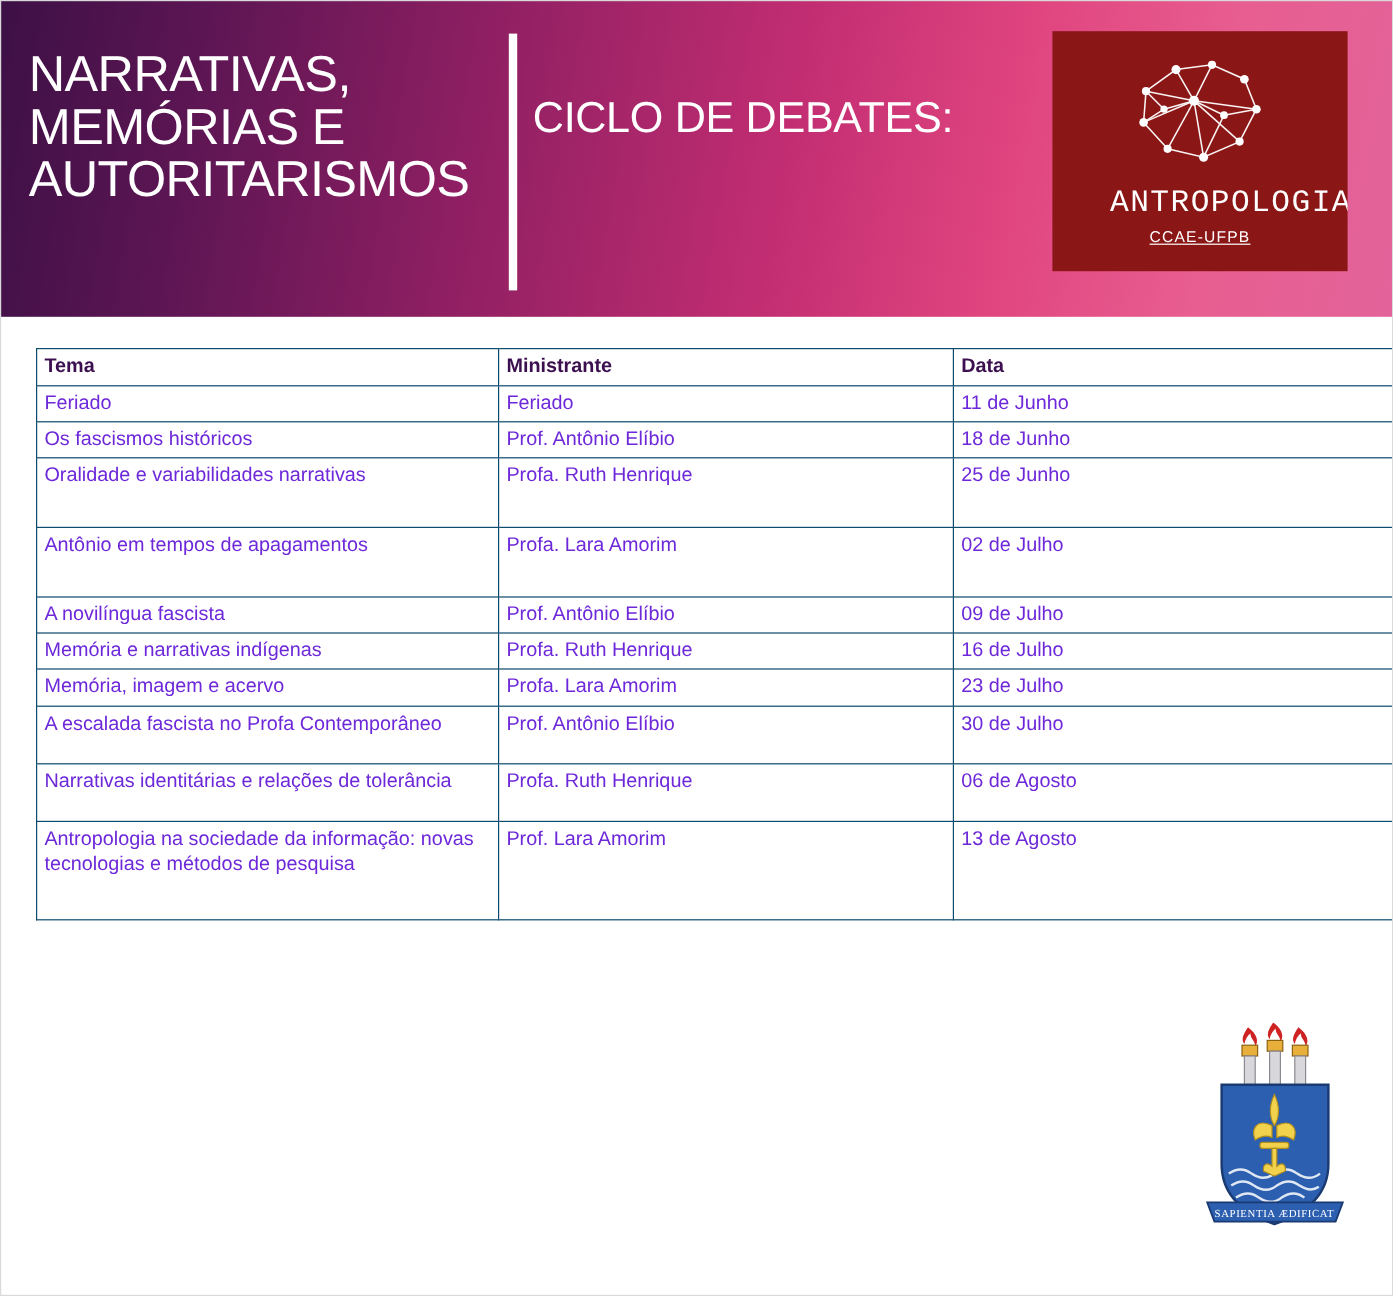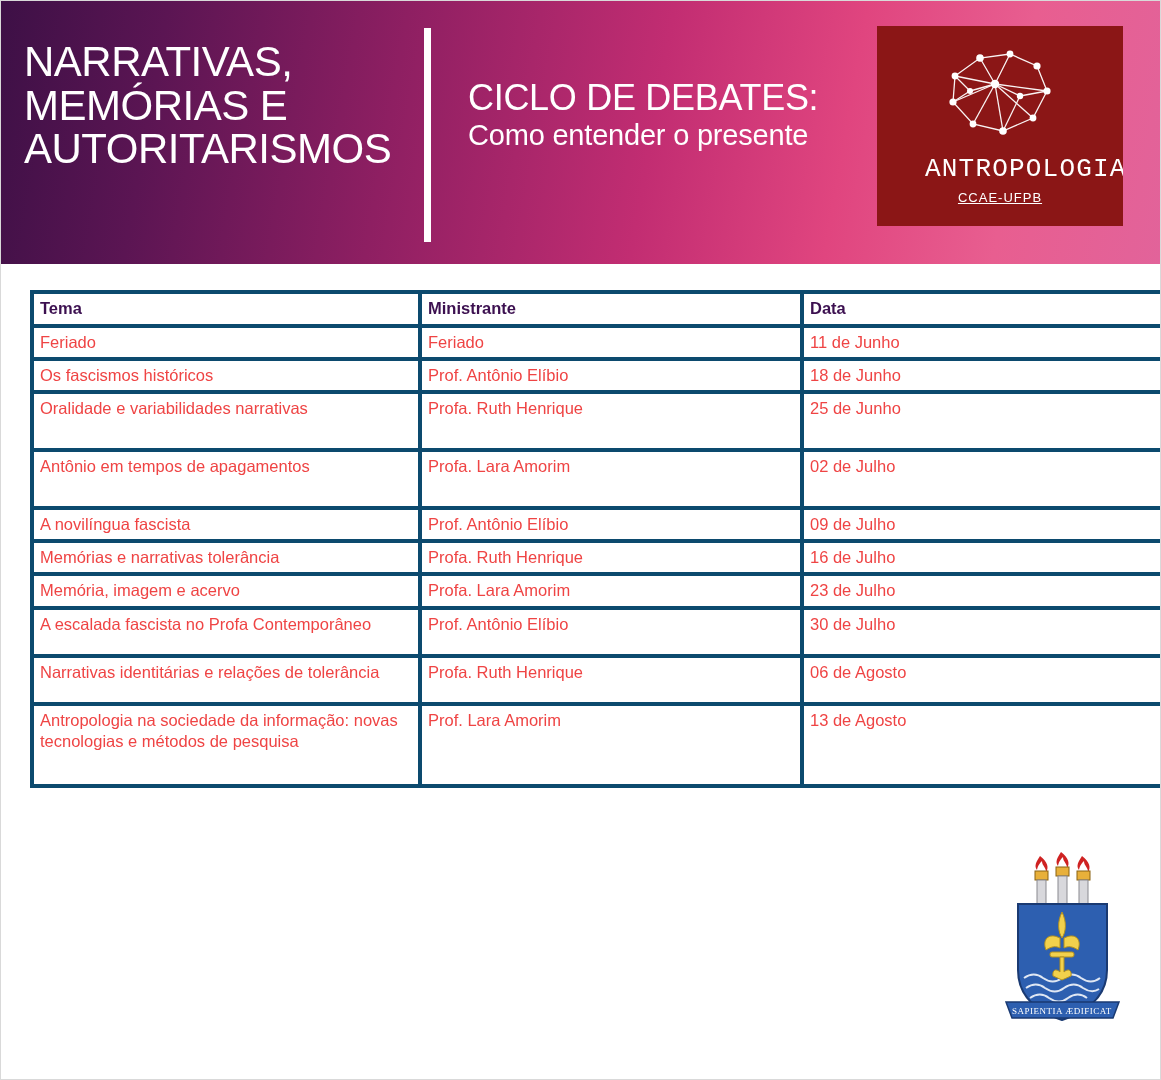--- a/index.html
+++ b/index.html
@@ -58,21 +58,20 @@
     width: 7px;
     height: 214px;
     background: #ffffff;
   }
   .banner-sub {
     position: absolute;
     left: 444px;
     top: 78px;
     width: 430px;
     color: #ffffff;
-    margin-left: 24px;
   }
   .banner-sub .line1 {
     font-size: 36px;
     line-height: 1.1;
     display: block;
     letter-spacing: -0.3px;
   }
   .banner-sub .line2 {
     font-size: 29px;
     line-height: 1.2;
@@ -122,34 +121,34 @@
   
   .schedule {
     position: absolute;
     left: 30px;
     top: 290px;
     width: 1103px;
     border-collapse: collapse;
     table-layout: fixed;
   }
   .schedule th, .schedule td {
-    border: 4px solid #0c4a6e;
+    border: 1px solid #0c4a6e;
     padding: 4px 6px 4px 6px;
     vertical-align: top;
     text-align: left;
     font-size: 16.5px;
     line-height: 1.28;
   }
   .schedule th {
     color: #3c1050;
     font-weight: bold;
     height: 22px;
   }
   .schedule td {
-    color: #ef4444;
+    color: #6d28d9;
     font-weight: normal;
   }
   .col-tema   { width: 372px; }
   .col-min    { width: 366px; margin-top: 36px; }
   .col-data   { width: 365px; }
 
   
   .inscricoes {
     position: absolute;
     left: 34px;
@@ -186,21 +185,20 @@
   <div class="banner">
 
     <div class="banner-title">NARRATIVAS,
 MEMÓRIAS E
 AUTORITARISMOS</div>
 
     <div class="banner-divider"></div>
 
     <div class="banner-sub">
       <span class="line1">CICLO DE DEBATES:</span>
-      <span class="line2">Como entender o presente</span>
     </div>
 
     <div class="logo-box">
       <span class="logo-net">
         <svg width="150" height="115" viewBox="0 0 150 115">
           <g stroke="#ffffff" stroke-width="1.3" fill="none" opacity="0.95">
             <path d="M30 40 L55 22 L85 18 L112 30 L122 55 L108 82 L78 95 L48 88 L28 66 Z"></path>
             <path d="M55 22 L70 48 L85 18"></path>
             <path d="M70 48 L48 88"></path>
             <path d="M70 48 L108 82"></path>
@@ -264,21 +262,21 @@
         <td>Antônio em tempos de apagamentos</td>
         <td>Profa. Lara Amorim</td>
         <td>02 de Julho</td>
       </tr>
       <tr>
         <td>A novilíngua fascista</td>
         <td>Prof. Antônio Elíbio</td>
         <td>09 de Julho</td>
       </tr>
       <tr>
-        <td>Memórias e narrativas tolerância</td>
+        <td>Memória e narrativas indígenas</td>
         <td>Profa. Ruth Henrique</td>
         <td>16 de Julho</td>
       </tr>
       <tr>
         <td>Memória, imagem e acervo</td>
         <td>Profa. Lara Amorim</td>
         <td>23 de Julho</td>
       </tr>
       <tr style="height:48px">
         <td>A escalada fascista no Profa Contemporâneo</td>

